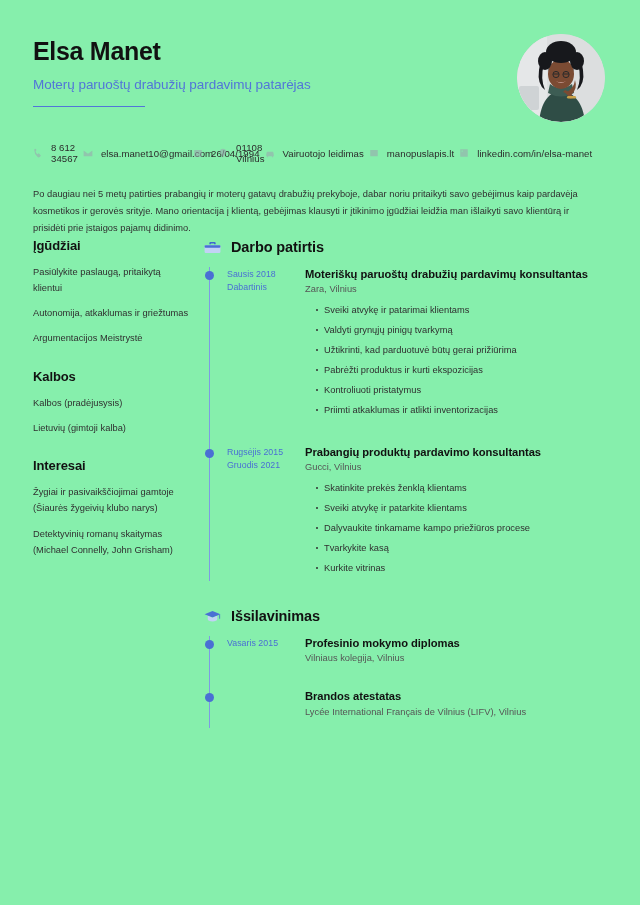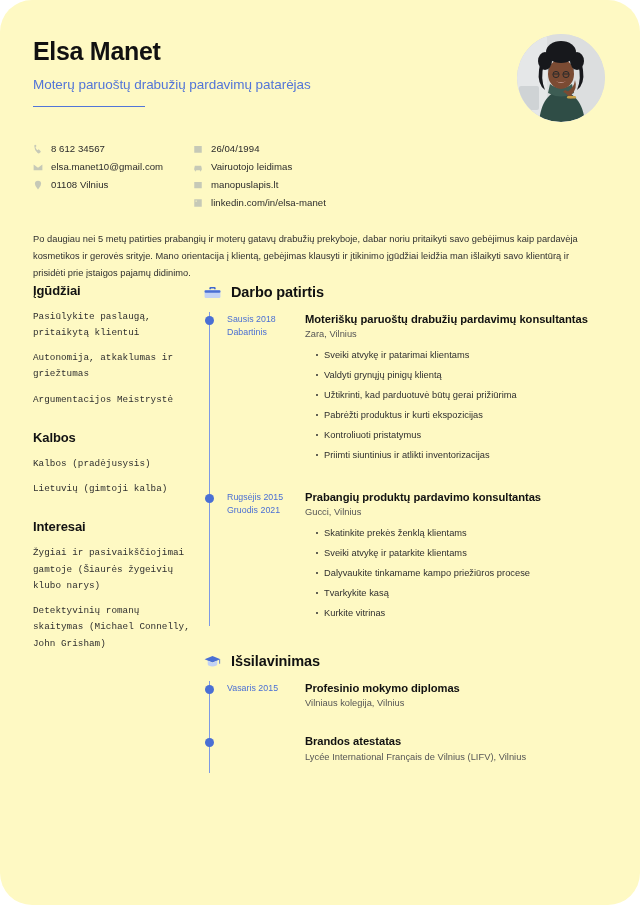--- a/index.html
+++ b/index.html
@@ -8,23 +8,22 @@
     height: 905px;
     background: #ffffff;
     font-family: "Liberation Sans", sans-serif;
     color: #1a1a1a;
     overflow: hidden;
   }
   .page {
     position: relative;
     width: 640px;
     height: 905px;
-    background: #fef9c3;
+    background: #86efac;
     padding: 34px 30px 0 33px;
-    border-radius: 32px;
   }
 
   
   .header {
     display: flex;
     justify-content: space-between;
     align-items: flex-start;
   }
   .header-left { padding-top: 4px; }
   .name {
@@ -56,21 +55,21 @@
     background: #d9dcdd;
     position: relative;
   }
   .avatar svg { display: block; width: 100%; height: 100%; }
 
   
   .contact {
     margin-top: 20px;
     display: flex;
   }
-  .contact-col { display: flex; flex-direction: column; gap: 5px; }
+  .contact-col { display: flex; flex-direction: row; gap: 5px; }
   .contact-col.left { width: 160px; }
   .contact-row {
     display: flex;
     align-items: center;
     gap: 8px;
     font-size: 9.6px;
     color: #2b2b2b;
     letter-spacing: 0.05px;
     min-height: 13px;
   }
@@ -109,21 +108,20 @@
     margin-bottom: 11px;
     letter-spacing: -0.1px;
   }
   .side-block { margin-bottom: 22px; }
   .side-item {
     font-size: 9.3px;
     line-height: 1.75;
     color: #2f2f2f;
     margin-bottom: 9px;
     letter-spacing: 0.02px;
-    font-family: Liberation Mono, monospace;
   }
   .side-item:last-child { margin-bottom: 0; }
 
   
   .sec-head {
     display: flex;
     align-items: center;
     gap: 9px;
     margin-bottom: 6px;
   }
@@ -370,25 +368,25 @@
             <span class="dot"></span>
             <div class="dates">
               <div>Sausis 2018</div>
               <div>Dabartinis</div>
             </div>
             <div class="entry-body">
               <div class="role">Moteriškų paruoštų drabužių pardavimų konsultantas</div>
               <div class="org">Zara, Vilnius</div>
               <div class="bullets">
                 <div class="bullet">Sveiki atvykę ir patarimai klientams</div>
-                <div class="bullet">Valdyti grynųjų pinigų klientą</div>
+                <div class="bullet">Valdyti grynųjų pinigų tvarkymą</div>
                 <div class="bullet">Užtikrinti, kad parduotuvė būtų gerai prižiūrima</div>
                 <div class="bullet">Pabrėžti produktus ir kurti ekspozicijas</div>
                 <div class="bullet">Kontroliuoti pristatymus</div>
-                <div class="bullet">Priimti siuntinius ir atlikti inventorizacijas</div>
+                <div class="bullet">Priimti atkaklumas ir atlikti inventorizacijas</div>
               </div>
             </div>
           </div>
 
           <div class="entry" style="margin-top: 22px;">
             <span class="dot"></span>
             <div class="dates">
               <div>Rugsėjis 2015</div>
               <div>Gruodis 2021</div>
             </div>

